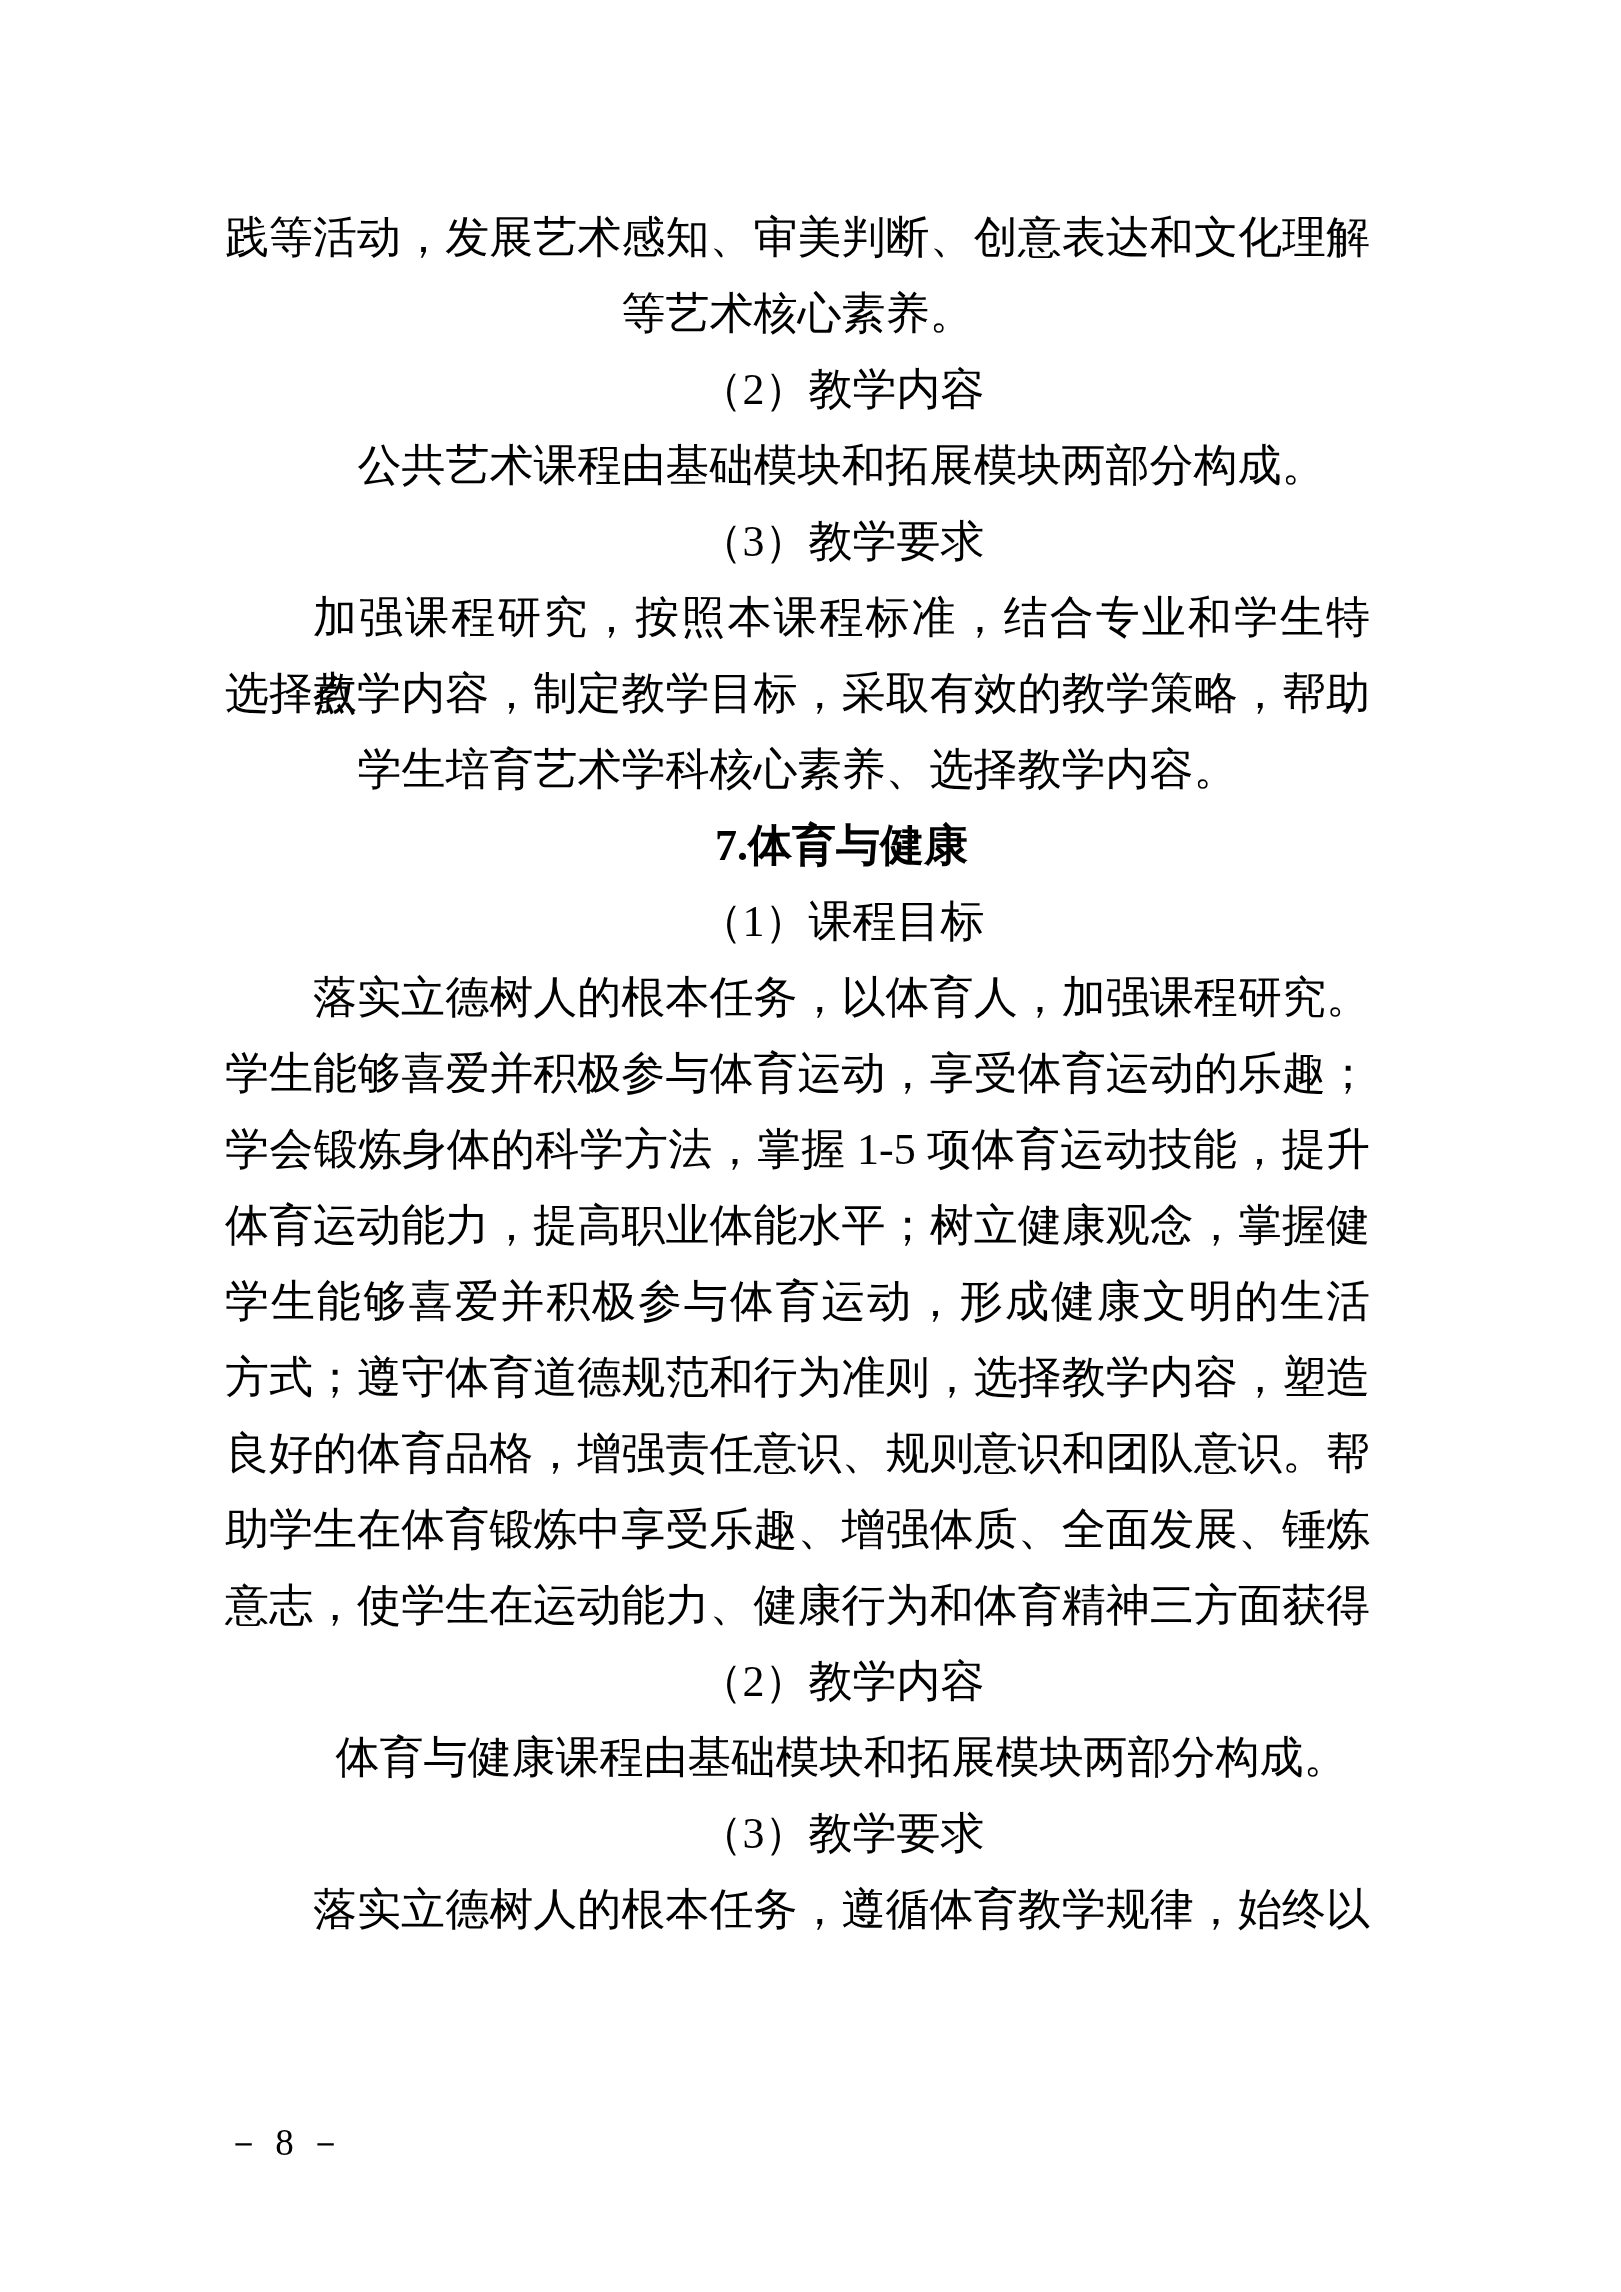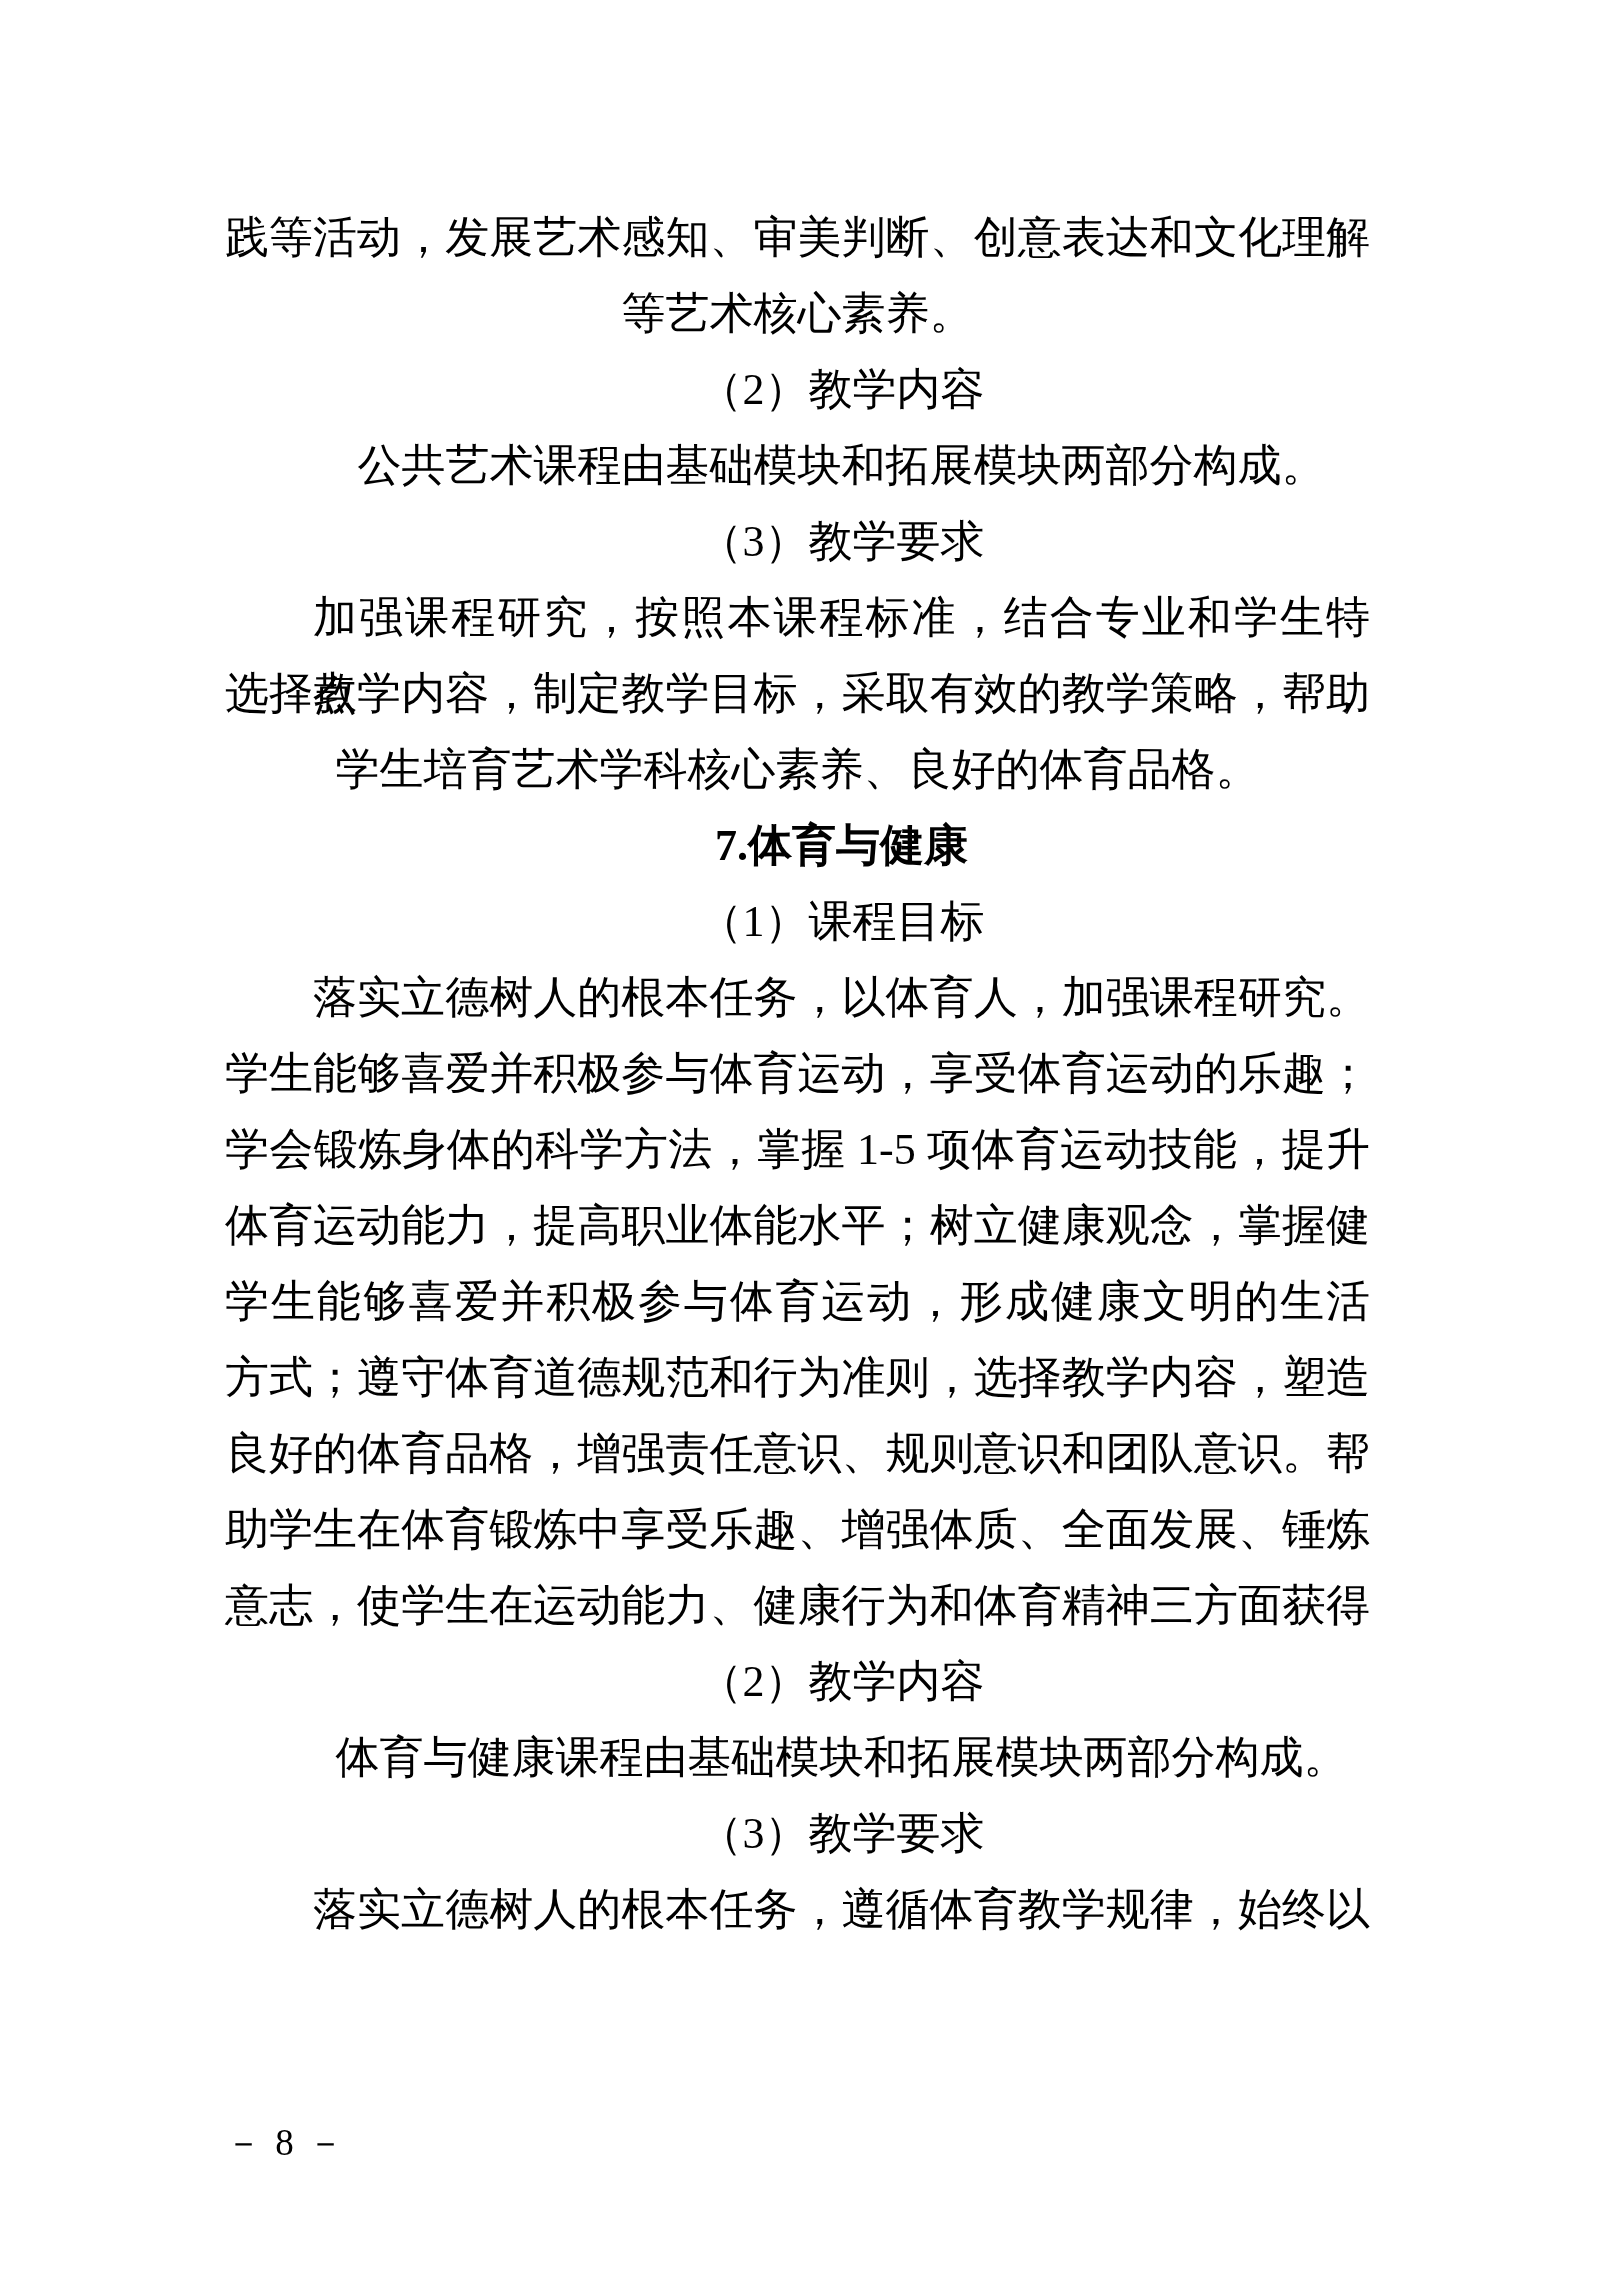--- a/index.html
+++ b/index.html
@@ -55,21 +55,21 @@
 
 <div class="page">
   <div class="content">
       <div class="line justify">践等活动，发展艺术感知、审美判断、创意表达和文化理解</div>
       <div class="line">等艺术核心素养。</div>
       <div class="line indent">（2）教学内容</div>
       <div class="line indent">公共艺术课程由基础模块和拓展模块两部分构成。</div>
       <div class="line indent">（3）教学要求</div>
       <div class="line justify indent">加强课程研究，按照本课程标准，结合专业和学生特点，</div>
       <div class="line justify">选择教学内容，制定教学目标，采取有效的教学策略，帮助</div>
-      <div class="line">学生培育艺术学科核心素养、良好的体育品格。</div>
+      <div class="line">学生培育艺术学科核心素养、选择教学内容。</div>
       <div class="line indent heading">7.体育与健康</div>
       <div class="line indent">（1）课程目标</div>
       <div class="line justify indent">落实立德树人的根本任务，以体育人，加强课程研究。</div>
       <div class="line justify">学生能够喜爱并积极参与体育运动，享受体育运动的乐趣；</div>
       <div class="line justify">学会锻炼身体的科学方法，掌握 1-5 项体育运动技能，提升</div>
       <div class="line justify">体育运动能力，提高职业体能水平；树立健康观念，掌握健</div>
       <div class="line justify">学生能够喜爱并积极参与体育运动，形成健康文明的生活</div>
       <div class="line justify">方式；遵守体育道德规范和行为准则，选择教学内容，塑造</div>
       <div class="line justify">良好的体育品格，增强责任意识、规则意识和团队意识。帮</div>
       <div class="line justify">助学生在体育锻炼中享受乐趣、增强体质、全面发展、锤炼</div>

